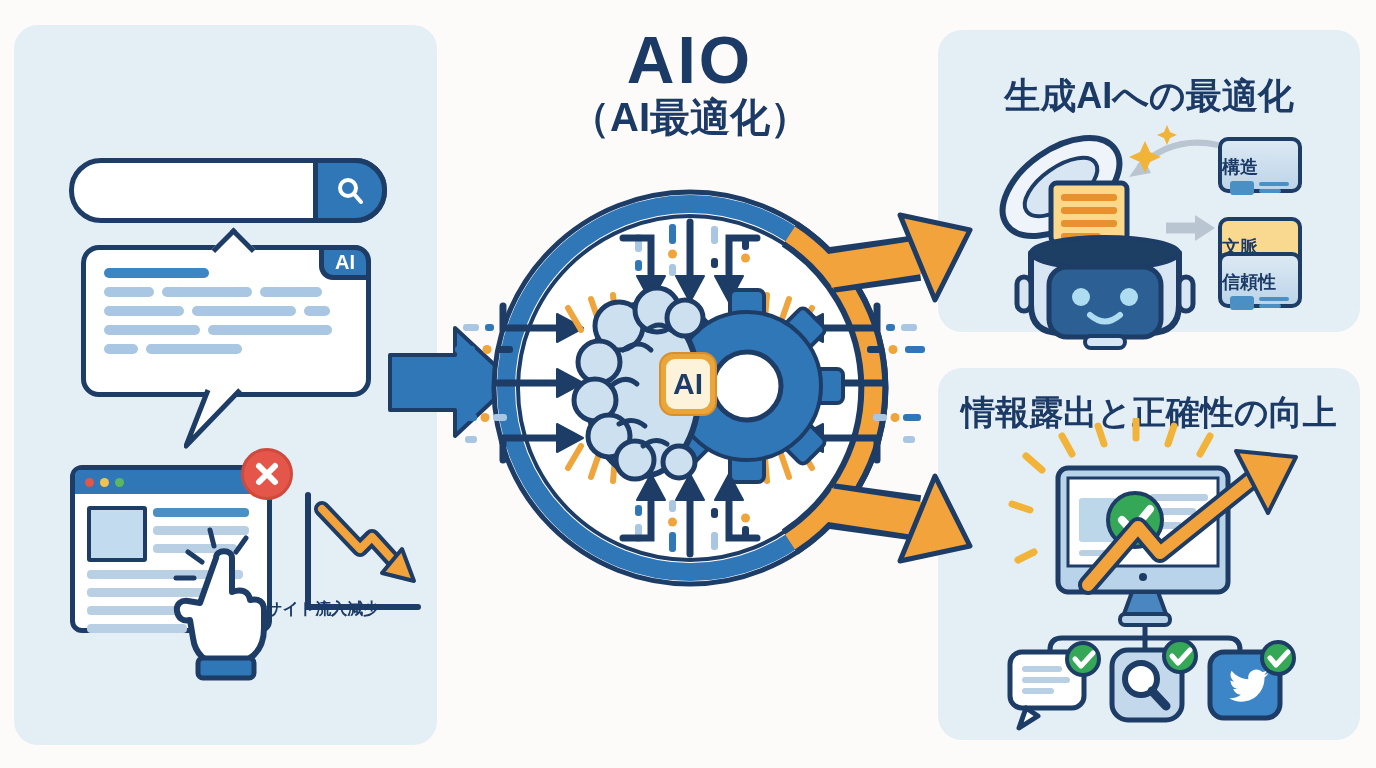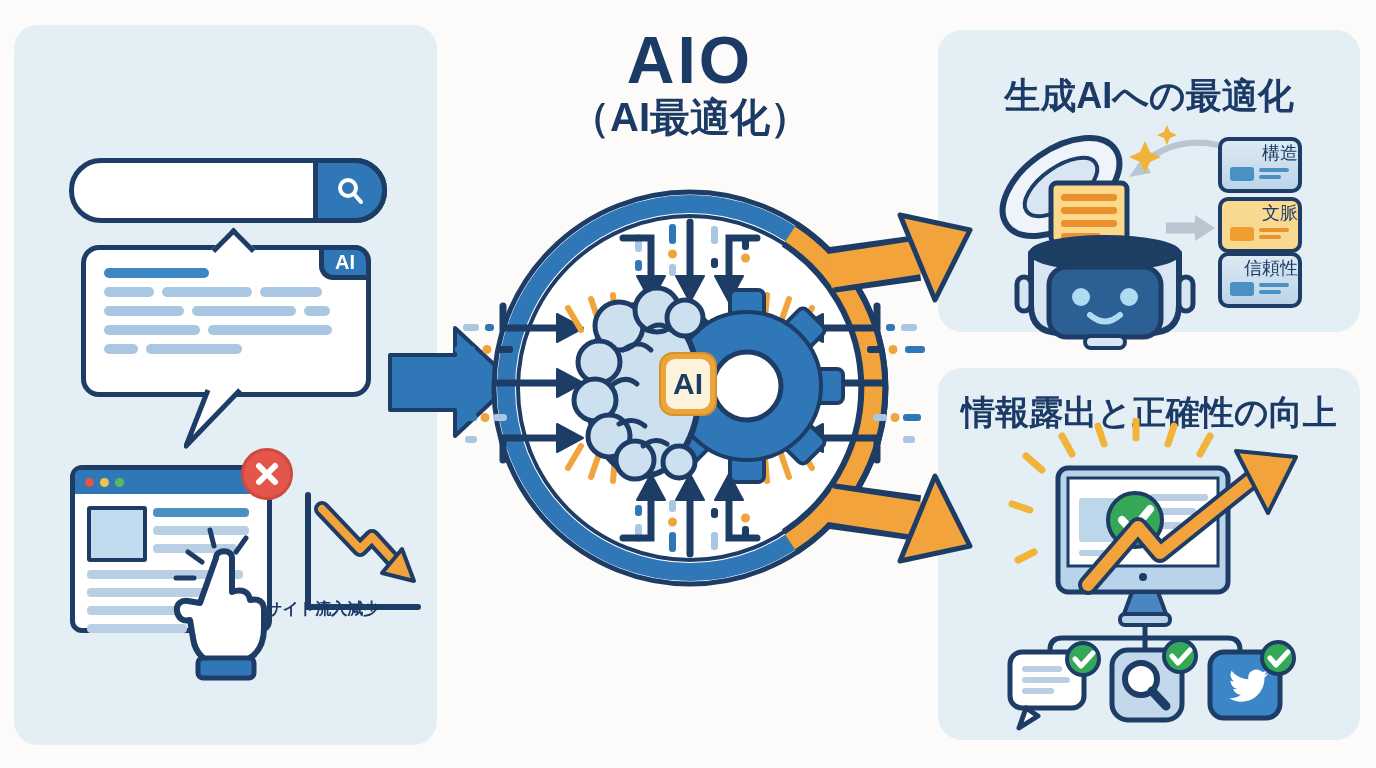--- a/index.html
+++ b/index.html
@@ -39,21 +39,21 @@
   .bar2{height:9px;border-radius:4px;background:#b9cfe4;}
   .bar2.d{background:#4a90c4;}
   .xbadge{position:absolute;left:166px;top:-22px;width:46px;height:46px;border-radius:50%;background:#e4564a;border:3px solid #cf4a3e;display:flex;align-items:center;justify-content:center;z-index:3;}
   .caption{position:absolute;left:252px;top:574px;width:175px;font-size:16px;font-weight:bold;color:#1b3a66;white-space:nowrap;}
   .absvg{position:absolute;}
   .z2{z-index:2;}
   
   .cards{position:absolute;left:280px;top:107px;width:84px;}
   .mini-card{position:absolute;left:0;width:84px;height:56px;border:4px solid #1d3c66;border-radius:10px;background:linear-gradient(#dcE9f3,#bcd4e9);box-sizing:border-box;}
   .mini-card.gold{background:#f9d98f;}
-  .mini-card .lbl{text-align:right;font-size:18px;font-weight:normal;color:#1b3a66;line-height:1.2;margin-top:2px;white-space:nowrap;}
+  .mini-card .lbl{text-align:left;font-size:18px;font-weight:bold;color:#1b3a66;line-height:1.2;margin-top:16px;white-space:nowrap;}
   .mini-card .row{display:flex;align-items:center;gap:5px;padding:2px 0 0 8px;}
   .mc-chip{width:24px;height:14px;border-radius:3px;background:#4a90c4;}
   .mc-lines{display:flex;flex-direction:column;gap:3px;}
   .mc-l1{width:30px;height:4px;border-radius:2px;background:#4a90c4;}
   .mc-l2{width:22px;height:4px;border-radius:2px;background:#4a90c4;}
   .gold .mc-chip{background:#f09e30;}
   .gold .mc-l1,.gold .mc-l2{background:#e8912e;}
 </style>
 </head>
 <body>
@@ -356,21 +356,21 @@
       <div class="mini-card" style="top:0">
         <div class="lbl">構造</div>
         <div class="row">
             <div class="mc-chip"></div>
             <div class="mc-lines">
               <div class="mc-l1"></div>
               <div class="mc-l2"></div>
             </div>
           </div>
       </div>
-      <div class="mini-card gold" style="top:60px">
+      <div class="mini-card gold" style="top:80px">
         <div class="lbl">文脈</div>
         <div class="row">
             <div class="mc-chip"></div>
             <div class="mc-lines">
               <div class="mc-l1"></div>
               <div class="mc-l2"></div>
             </div>
           </div>
       </div>
       <div class="mini-card" style="top:115px">

